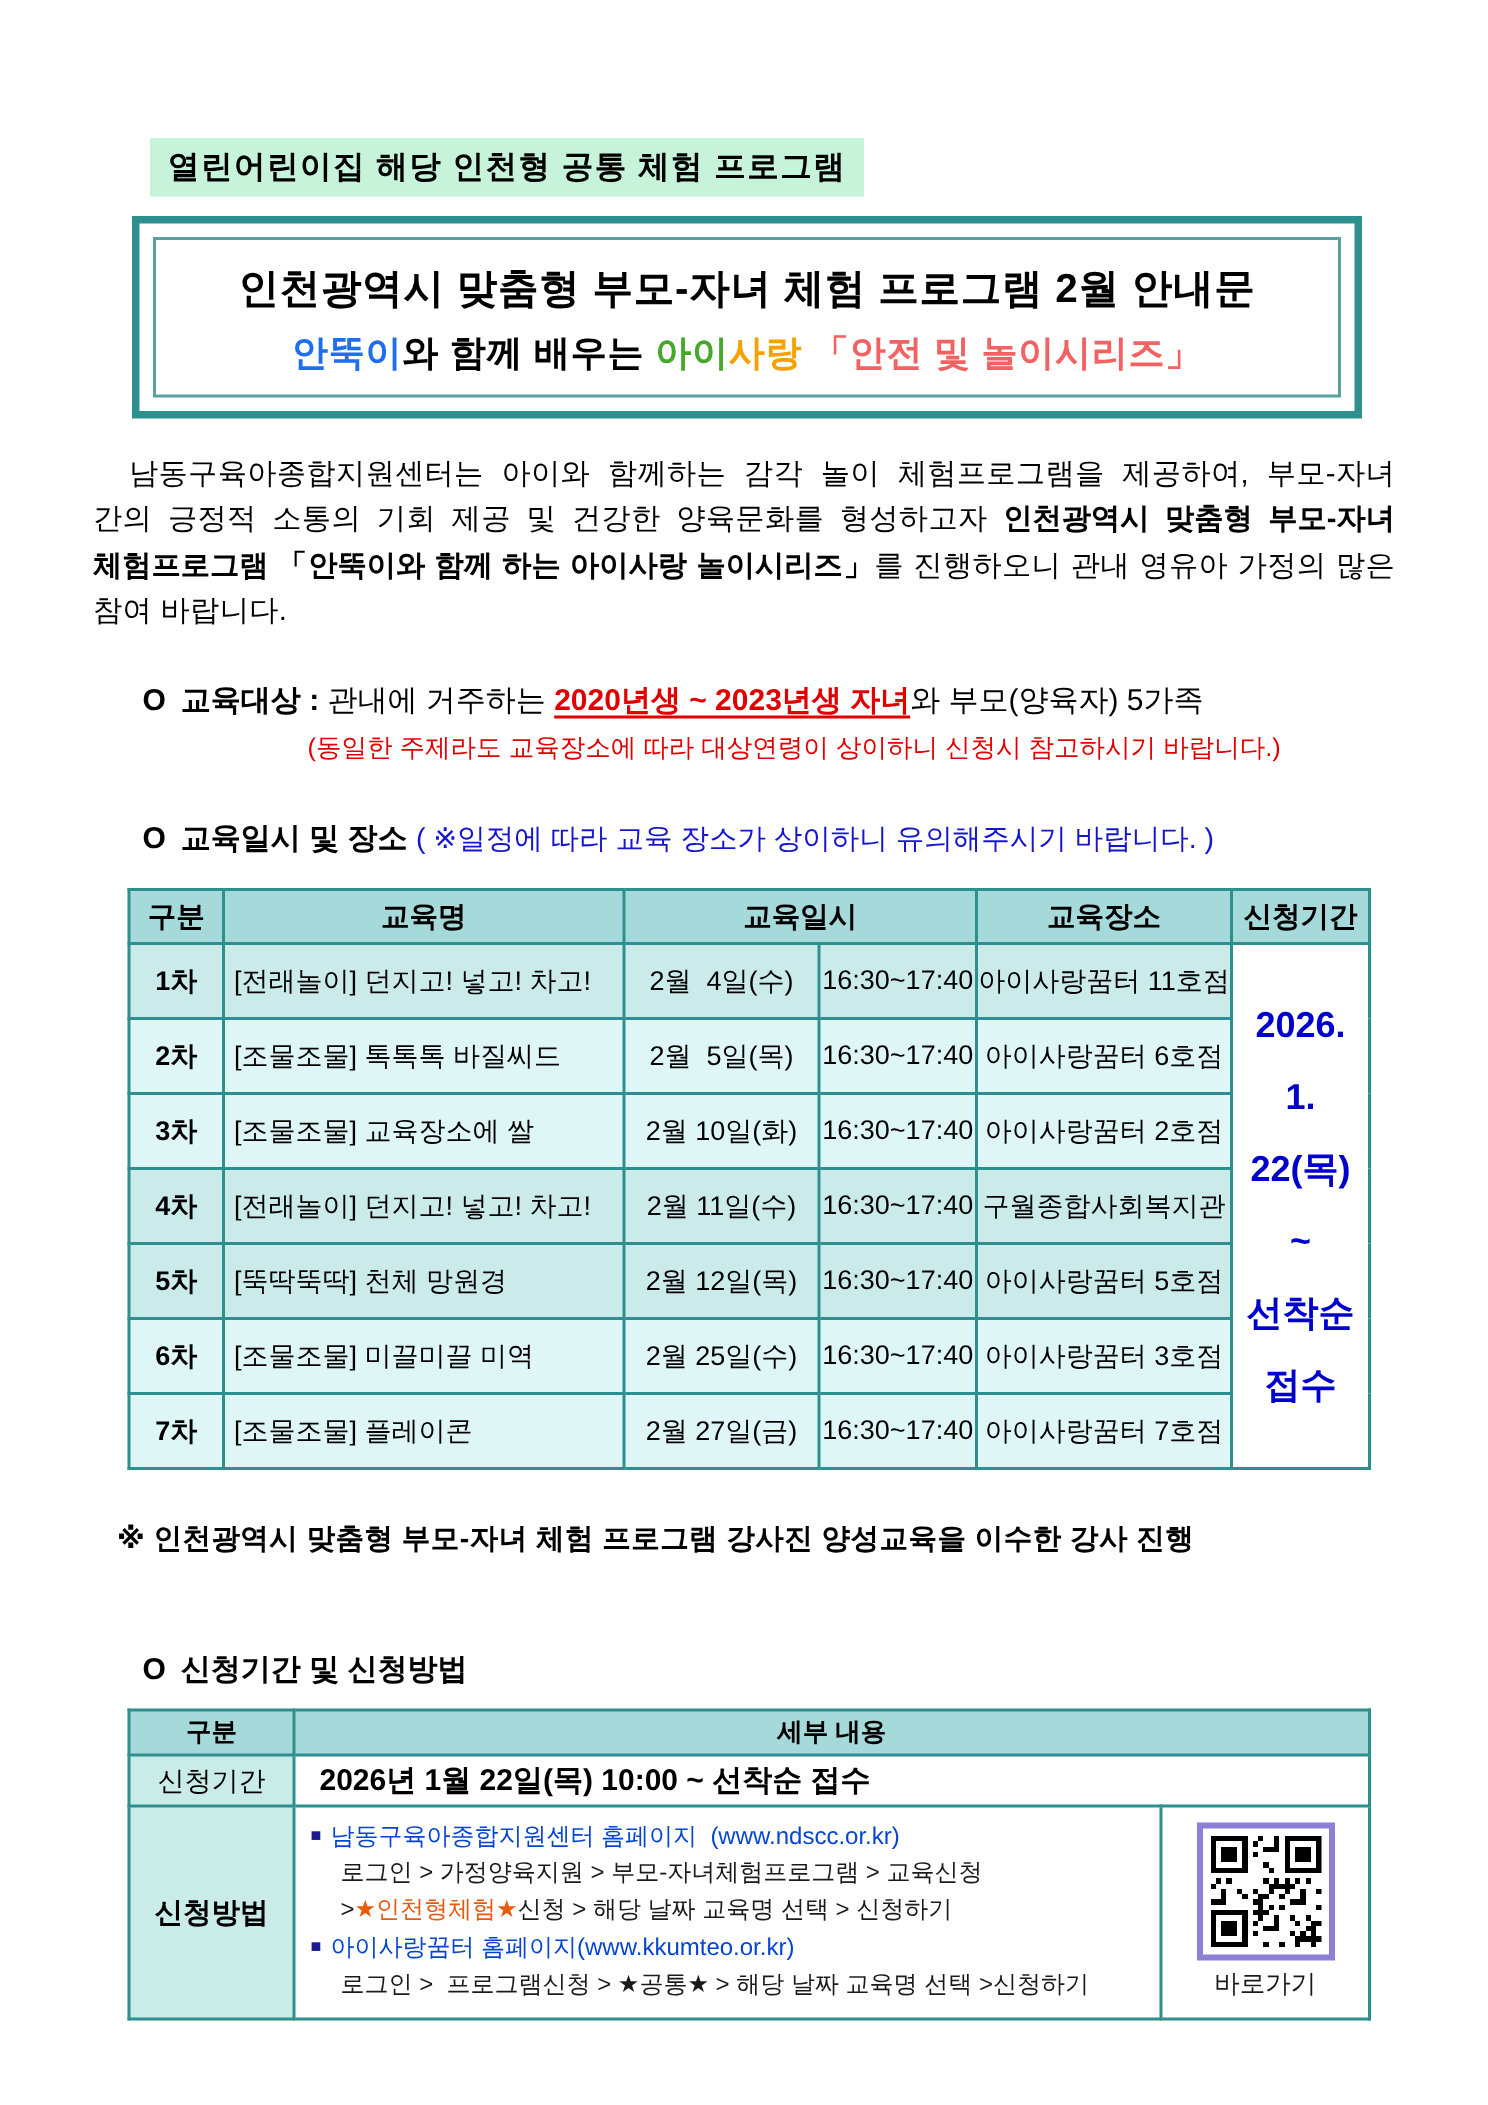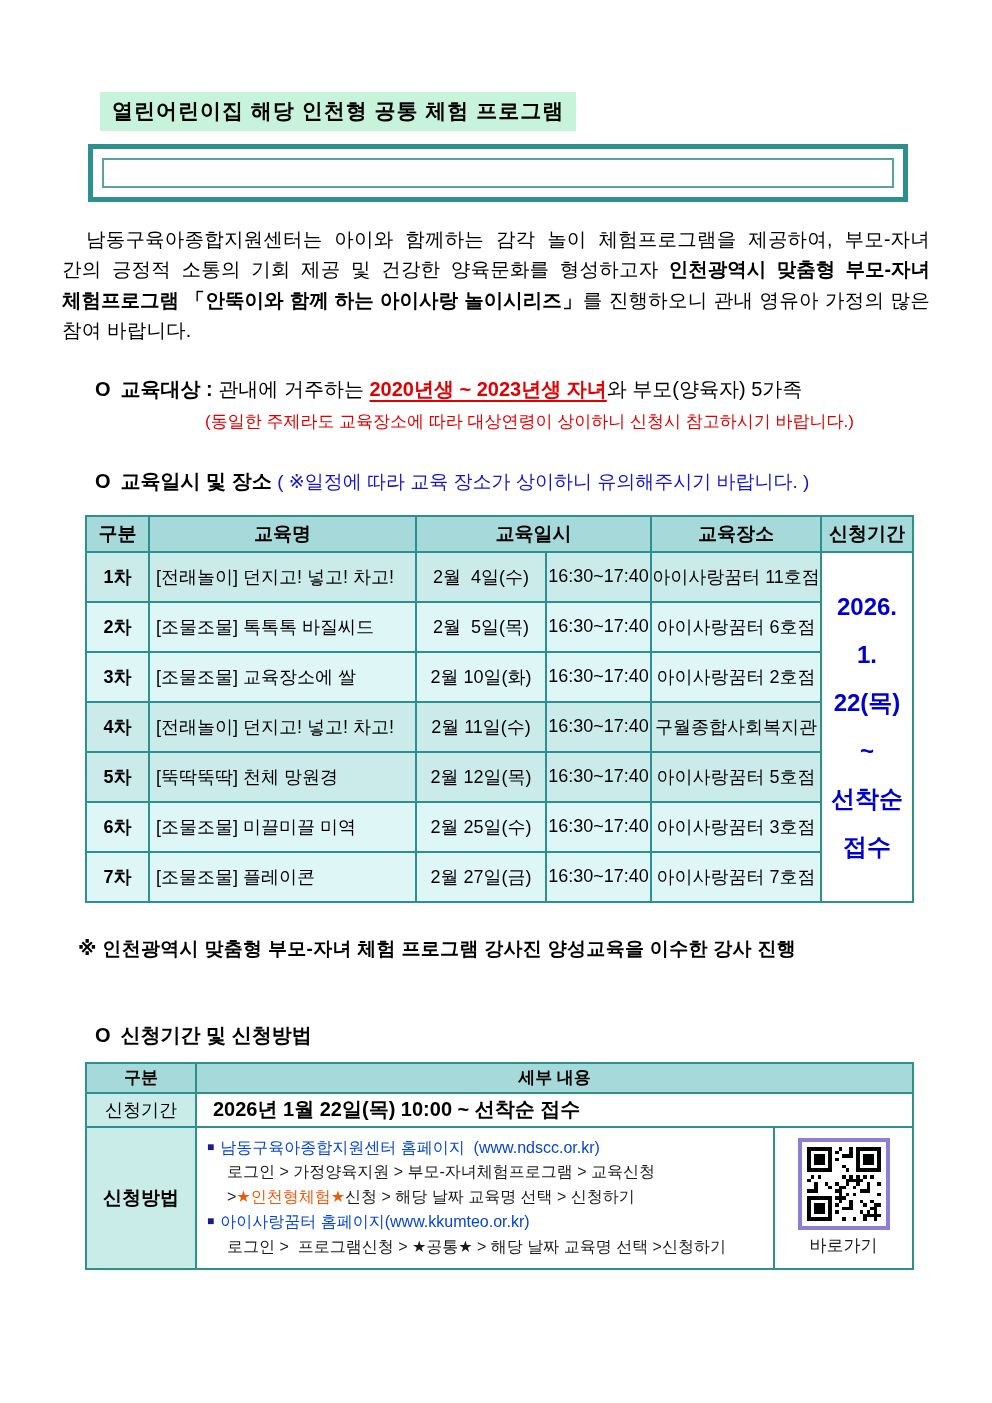--- a/index.html
+++ b/index.html
@@ -111,20 +111,23 @@
 <body>
 
 
 
 
 <div class="banner">열린어린이집 해당 인천형 공통 체험 프로그램</div>
 
 
 <div class="title-box">
   <div class="title-inner">
+    <div class="title-line1">인천광역시 맞춤형 부모-자녀 체험 프로그램 2월 안내문</div>
+    <div class="title-line2"><span class="c-blue">안뚝이</span><span>와 함께 배우는 </span><span class="c-green">아이</span><span class="c-orange">사랑</span><span class="c-salmon"> 「안전 및 놀이시리즈」</span>
+    </div>
   </div>
 </div>
 
 
 <p class="intro"><span>남동구육아종합지원센터는 아이와 함께하는 감각 놀이 체험프로그램을 제공하여, 부모-자녀 간의 긍정적 소통의 기회 제공 및 건강한 양육문화를 형성하고자 </span><b>인천광역시 맞춤형 부모-자녀 체험프로그램 「안뚝이와 함께 하는 아이사랑 놀이시리즈」</b><span>를 진행하오니 관내 영유아 가정의 많은 참여 바랍니다.</span>
 </p>
 
 
 <div class="sect sect-target">
   <span class="marker">O</span><span class="label">교육대상 :</span><span> 관내에 거주하는 </span><span class="red-strong">2020년생 ~ 2023년생 자녀</span><span>와 부모(양육자) 5가족</span>

